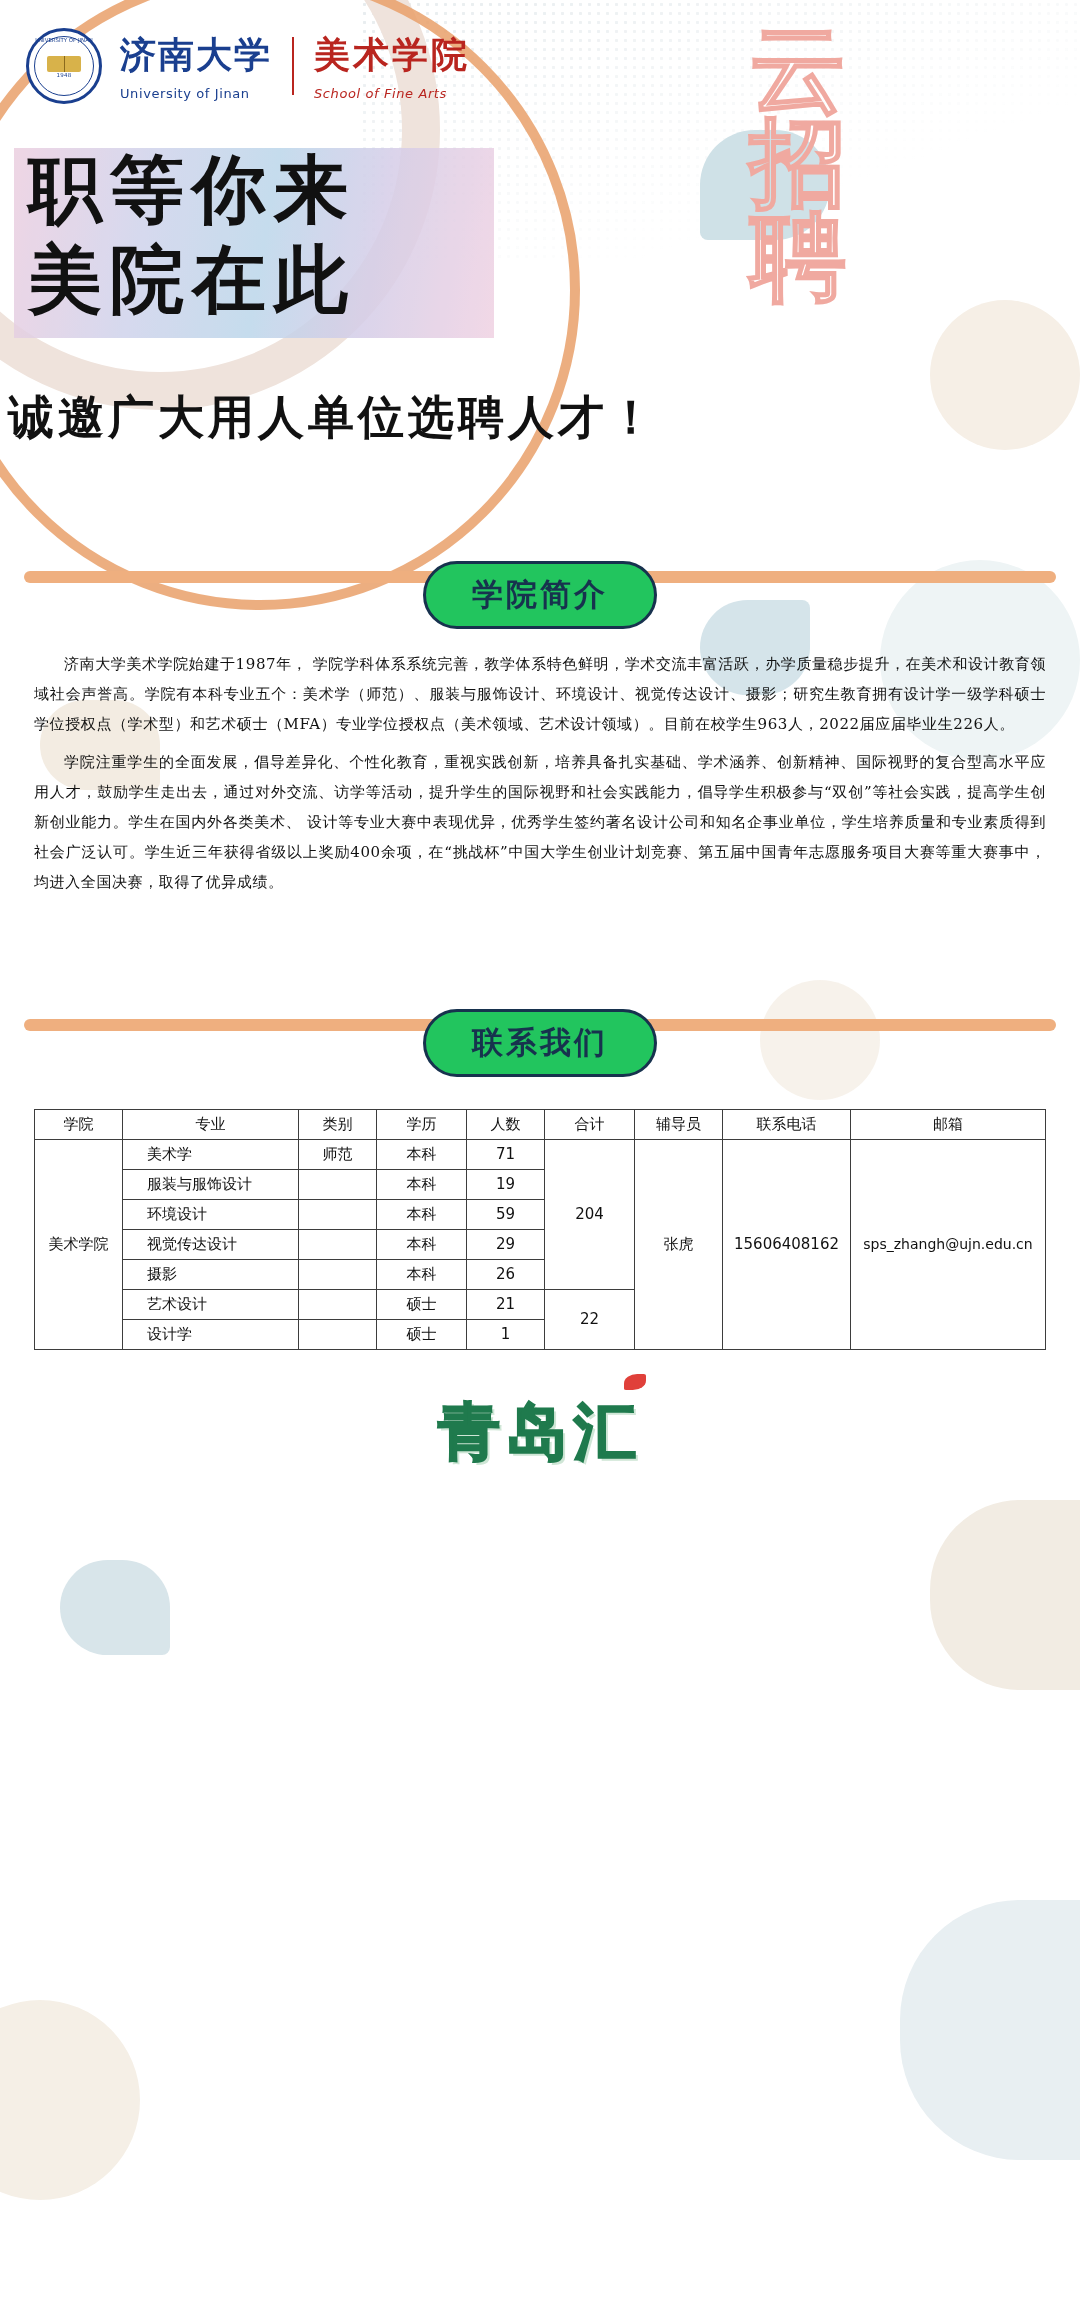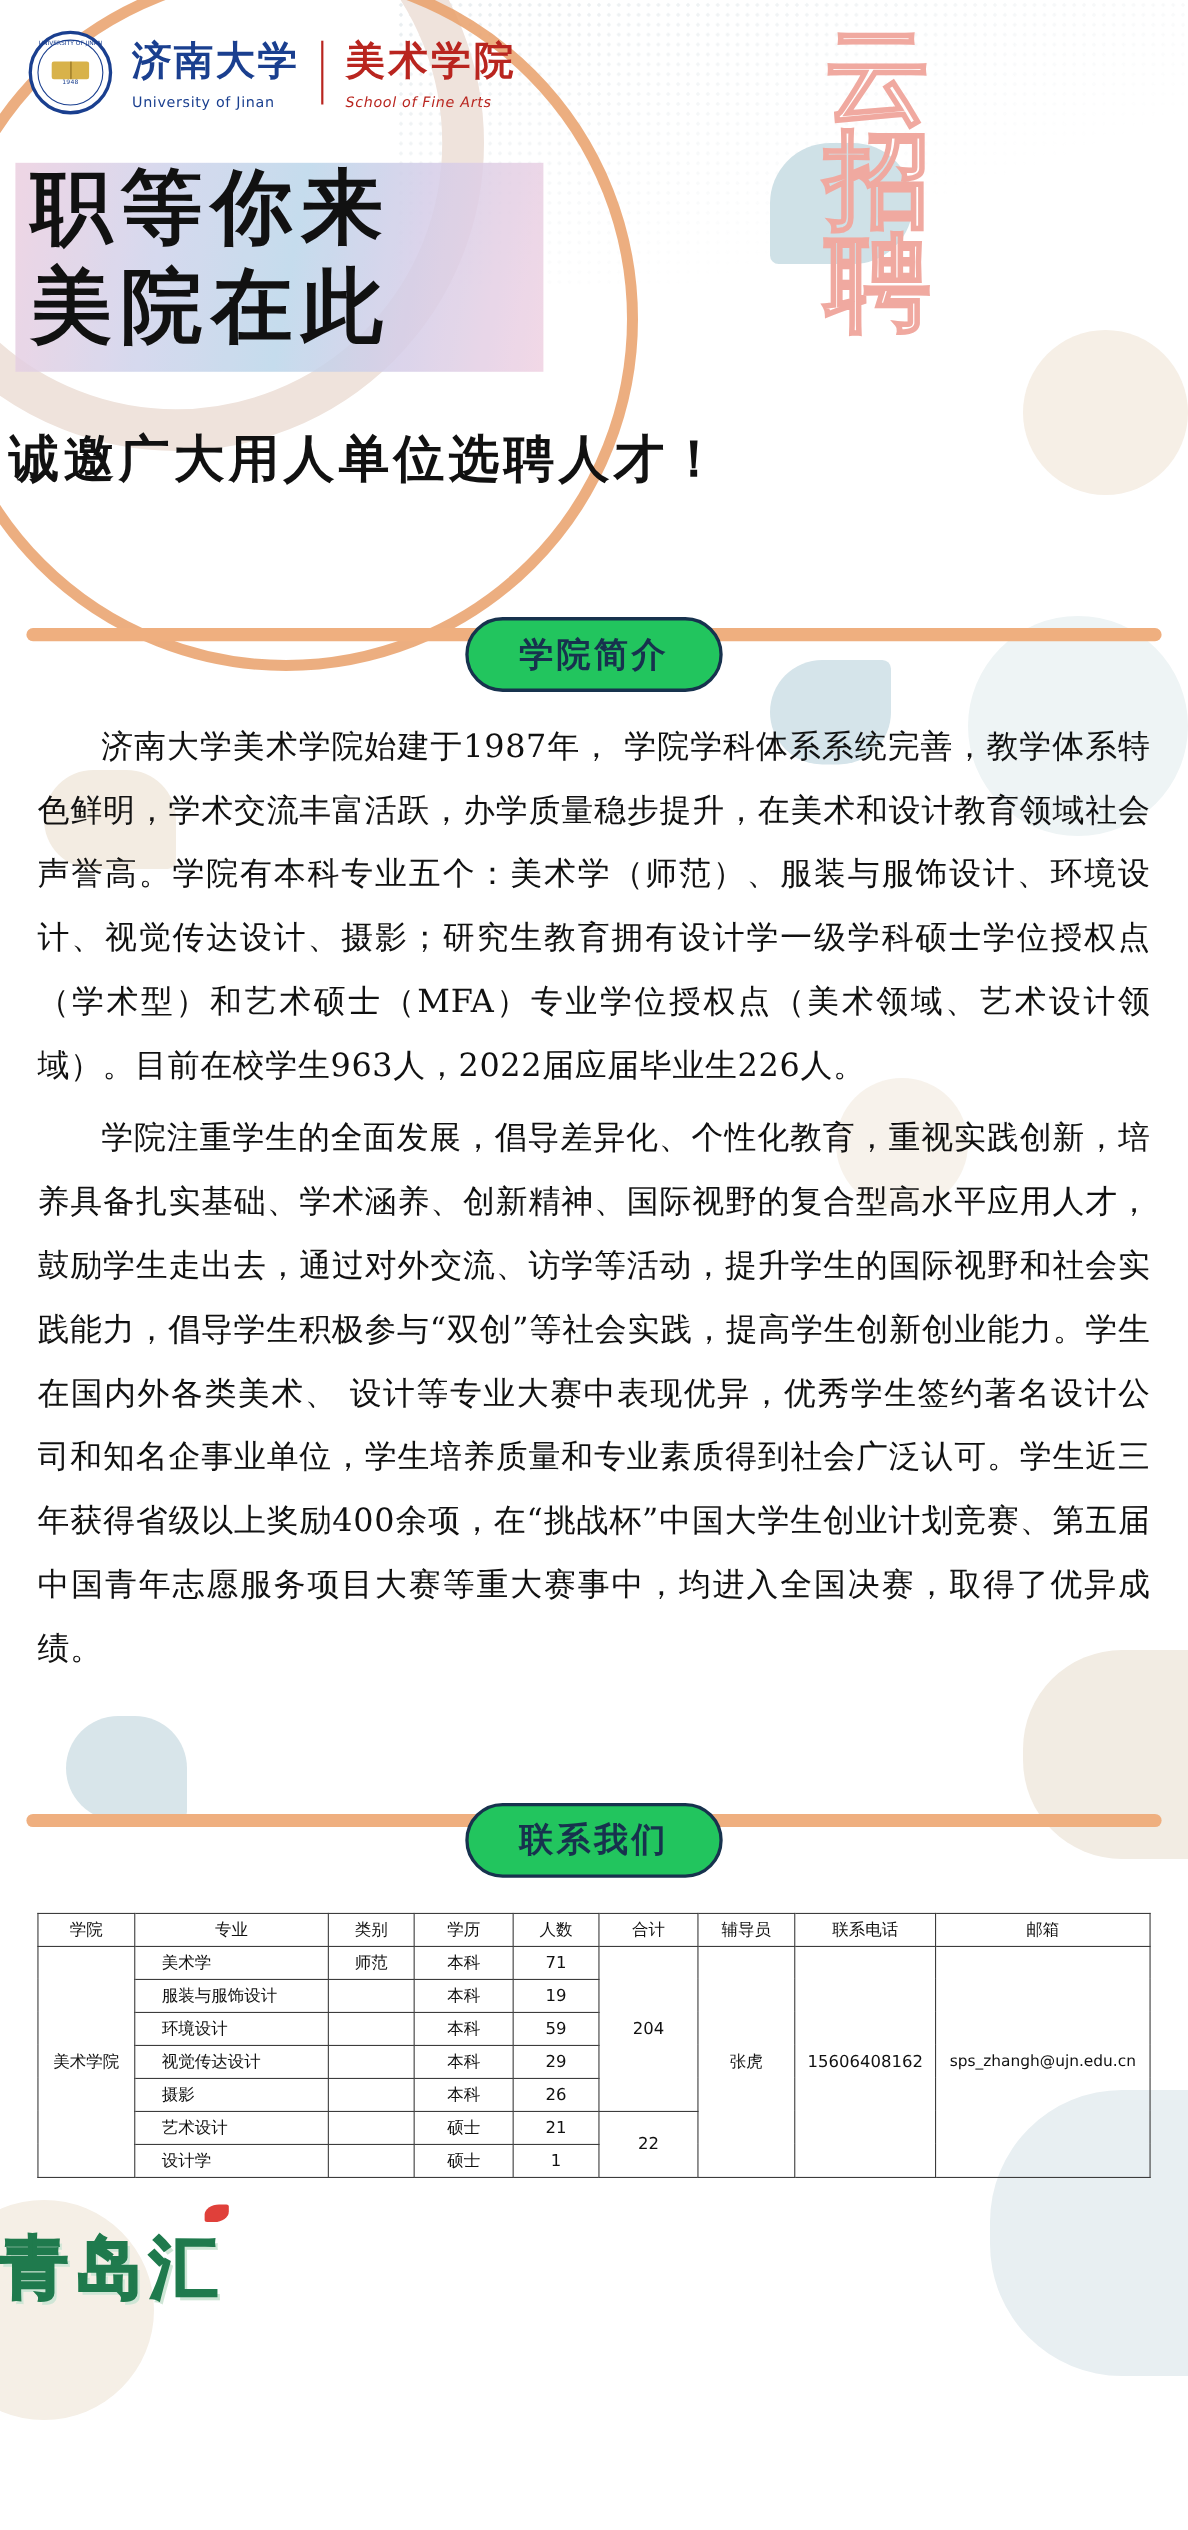--- a/index.html
+++ b/index.html
@@ -118,37 +118,37 @@
     border-radius:34px;
     font-family:"DejaVu Serif","Liberation Serif",serif;
     font-weight:700; font-size:31px; color:#17324e; letter-spacing:3px;
     white-space:nowrap;
   }
 
   
   .body-text { position:relative; z-index:3; margin:44px 34px 0 34px; }
   .body-text p {
     font-family:"DejaVu Serif","Liberation Serif",serif;
-    font-size:29px; line-height:2.0; color:#111;
+    font-size:15px; line-height:2.0; color:#111;
     text-align:justify; text-indent:2em; letter-spacing:.6px;
   }
   .body-text p + p { margin-top:8px; }
 
   
   .table-wrap { position:relative; z-index:3; margin:56px 34px 0 34px; }
   table { width:100%; border-collapse:collapse; font-size:15px; color:#111; }
   th, td { border:1px solid #3d3d3d; padding:5px 4px; text-align:center;
            font-family:"DejaVu Sans","Liberation Sans",sans-serif; font-weight:normal;
            height:27px; }
   th { font-weight:normal; }
   td.major { text-align:left; padding-left:24px; }
   td.email { font-size:14px; }
 
   
-  .footer { position:relative; z-index:3; margin-top:40px; display:flex; }
+  .footer { position:relative; z-index:3; margin-top:40px; display:flex; justify-content:center; }
   .qnz {
     font-family:"DejaVu Serif","Liberation Serif",serif;
     font-weight:700; font-size:62px; color:#1f7a4d;
     letter-spacing:6px; position:relative;
     -webkit-text-stroke:2px #1f7a4d;
     text-shadow: 3px 3px 0 #cfe6d6;
   }
   .qnz .leaf {
     position:absolute; right:-4px; top:-16px; width:22px; height:16px;
     background:#e0403a; border-radius:60% 10% 60% 10%;

